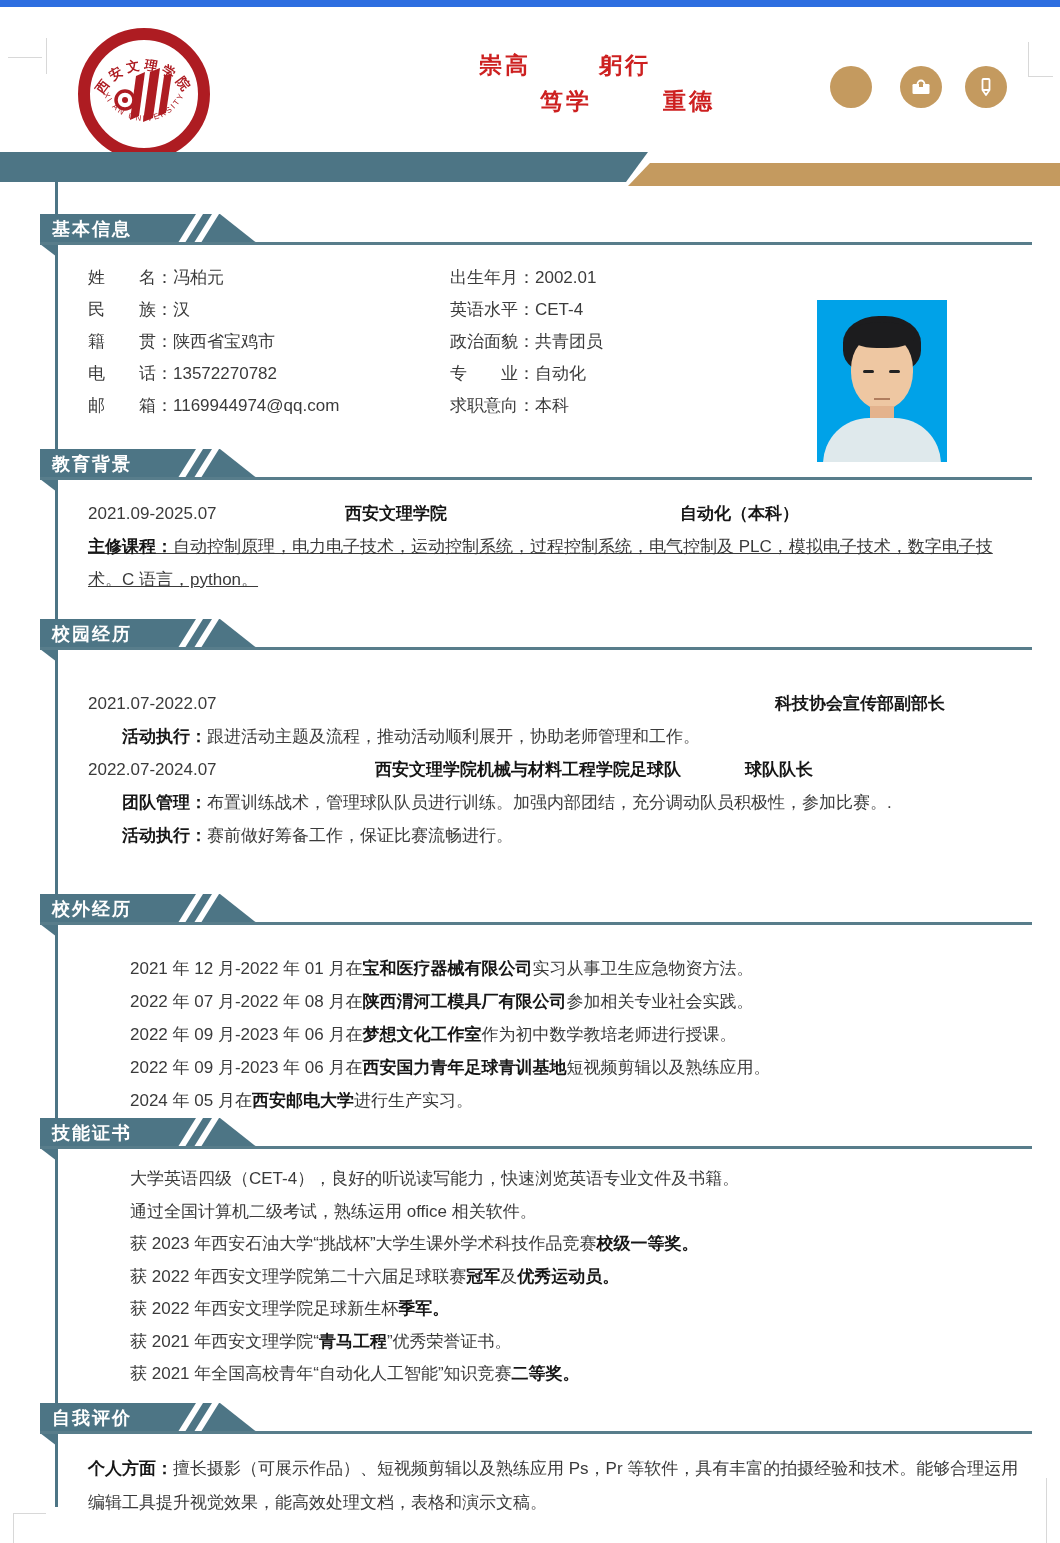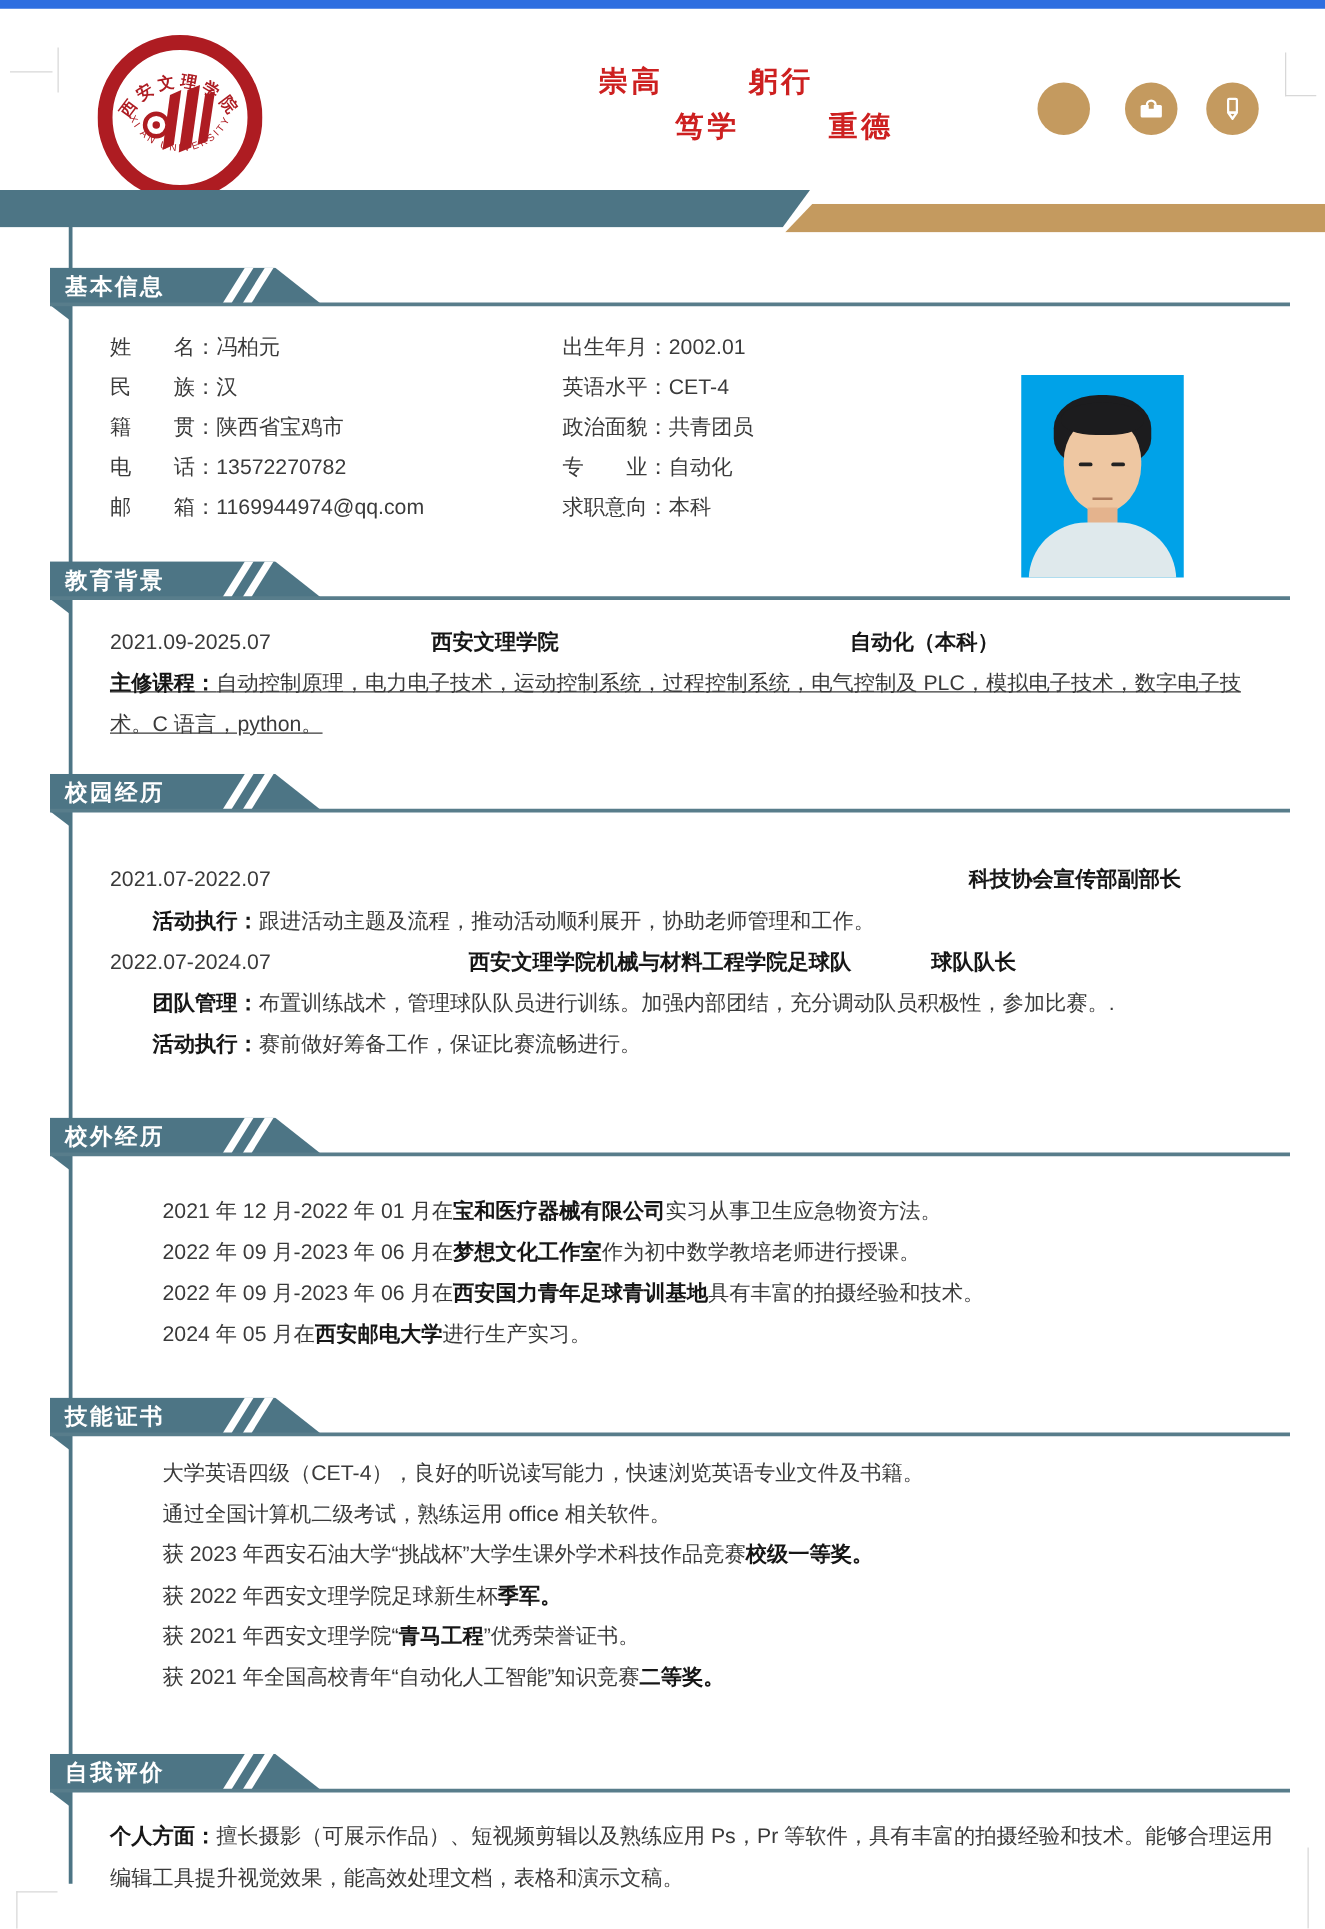--- a/index.html
+++ b/index.html
@@ -224,37 +224,39 @@
   <div class="sec-tab" style="top:894px">
     <span class="sec-title">校外经历</span>
     <span class="slash s1"></span>
     <span class="slash s2"></span>
   </div>
   <div class="sec-tail" style="top:924px"></div>
   <div class="sec-rule" style="top:922px"></div>
 
   <div class="abs txt" style="left:130px;top:952px;width:910px;">
     <div class="line"><span>2021 年 12 月-2022 年 01 月在</span><span class="b">宝和医疗器械有限公司</span><span>实习从事卫生应急物资方法。</span></div>
+    <div class="line"><span>2022 年 07 月-2022 年 08 月在</span><span class="b">陕西渭河工模具厂有限公司</span><span>参加相关专业社会实践。</span></div>
     <div class="line"><span>2022 年 09 月-2023 年 06 月在</span><span class="b">梦想文化工作室</span><span>作为初中数学教培老师进行授课。</span></div>
-    <div class="line"><span>2022 年 09 月-2023 年 06 月在</span><span class="b">西安国力青年足球青训基地</span><span>具有丰富的拍摄经验和技术。</span></div>
+    <div class="line"><span>2022 年 09 月-2023 年 06 月在</span><span class="b">西安国力青年足球青训基地</span><span>短视频剪辑以及熟练应用。</span></div>
     <div class="line"><span>2024 年 05 月在</span><span class="b">西安邮电大学</span><span>进行生产实习。</span></div>
   </div>
 
   <div class="sec-tab" style="top:1118px">
     <span class="sec-title">技能证书</span>
     <span class="slash s1"></span>
     <span class="slash s2"></span>
   </div>
   <div class="sec-tail" style="top:1148px"></div>
   <div class="sec-rule" style="top:1146px"></div>
 
   <div class="abs txt" style="left:130px;top:1163px;width:910px;">
     <div class="line" style="line-height:32.5px"><span>大学英语四级（CET-4），良好的听说读写能力，快速浏览英语专业文件及书籍。</span></div>
     <div class="line" style="line-height:32.5px"><span>通过全国计算机二级考试，熟练运用 office 相关软件。</span></div>
     <div class="line" style="line-height:32.5px"><span>获 2023 年西安石油大学“挑战杯”大学生课外学术科技作品竞赛</span><span class="b">校级一等奖。</span></div>
+    <div class="line" style="line-height:32.5px"><span>获 2022 年西安文理学院第二十六届足球联赛</span><span class="b">冠军</span><span>及</span><span class="b">优秀运动员。</span></div>
     <div class="line" style="line-height:32.5px"><span>获 2022 年西安文理学院足球新生杯</span><span class="b">季军。</span></div>
     <div class="line" style="line-height:32.5px"><span>获 2021 年西安文理学院“</span><span class="b">青马工程</span><span>”优秀荣誉证书。</span></div>
     <div class="line" style="line-height:32.5px"><span>获 2021 年全国高校青年“自动化人工智能”知识竞赛</span><span class="b">二等奖。</span></div>
   </div>
 
   <div class="sec-tab" style="top:1403px">
     <span class="sec-title">自我评价</span>
     <span class="slash s1"></span>
     <span class="slash s2"></span>
   </div>

